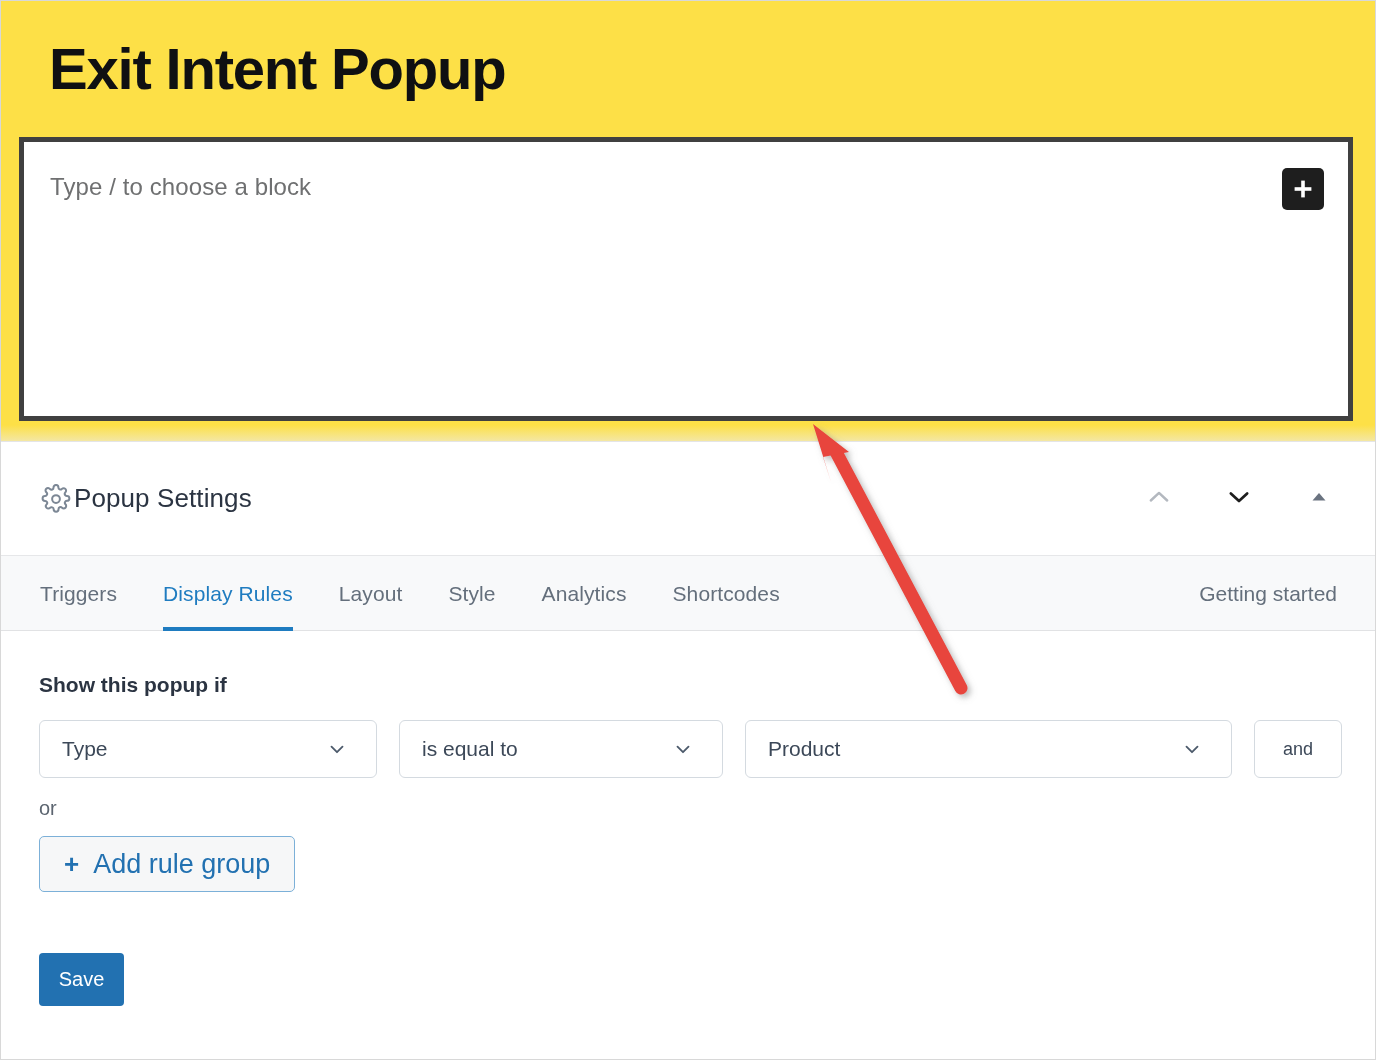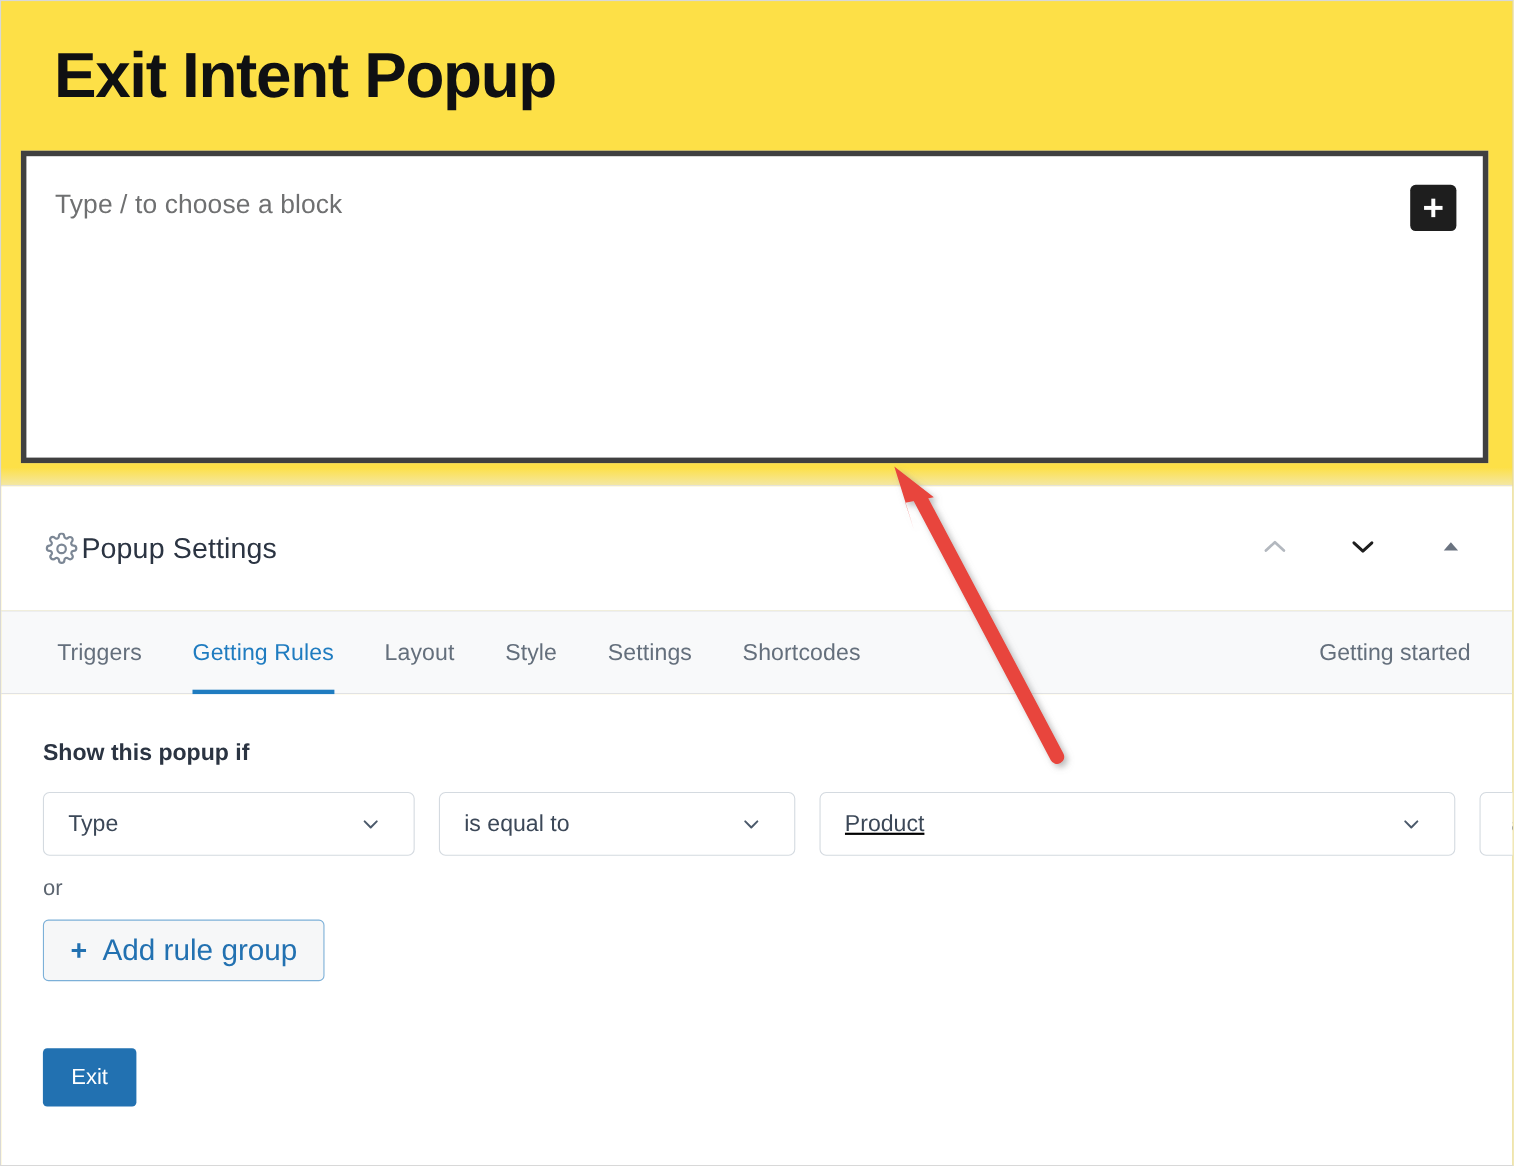--- a/index.html
+++ b/index.html
@@ -147,21 +147,21 @@
     top: 554px;
     width: 1374px;
     height: 76px;
     background: #f8f9fa;
     border-top: 1px solid #e6e7e9;
     border-bottom: 1px solid #e1e2e4;
   }
 
   .tabs {
     position: absolute;
-    left: 51px;
+    left: 39px;
     top: 0;
     height: 76px;
     display: flex;
     align-items: center;
     gap: 0;
     text-align: center;
   }
 
   .tab {
     position: relative;
@@ -236,21 +236,21 @@
     background: #ffffff;
     border: 1px solid #d4dae0;
     border-radius: 6px;
     display: flex;
     align-items: center;
     padding: 0 24px 0 22px;
     cursor: pointer;
   }
   .select-box.w1 { width: 338px; }
   .select-box.w2 { width: 324px; }
-  .select-box.w3 { width: 578px; text-decoration: underline; }
+  .select-box.w3 { width: 487px; }
 
   .select-value {
     flex: 1;
     font-size: 21px;
     color: #3c4858;
     white-space: nowrap;
     overflow: hidden;
   }
 
   .chev-wrap {
@@ -394,30 +394,30 @@
       </button>
     </div>
   </div>
 
   <div class="tab-bar">
     <div class="tabs">
       <div class="tab">
         <span>Triggers</span>
       </div>
       <div class="tab active">
-        <span>Getting Rules</span>
+        <span>Display Rules</span>
       </div>
       <div class="tab">
         <span>Layout</span>
       </div>
       <div class="tab">
         <span>Style</span>
       </div>
       <div class="tab">
-        <span>Settings</span>
+        <span>Analytics</span>
       </div>
       <div class="tab">
         <span>Shortcodes</span>
       </div>
     </div>
     <div class="getting-started">Getting started</div>
   </div>
 
   <div class="rules-body">
 
@@ -455,21 +455,21 @@
       <div class="and-btn">and</div>
     </div>
 
     <div class="or-text">or</div>
 
     <div class="add-rule-group">
       <span class="plus-glyph">+</span>
       <span class="arg-label">Add rule group</span>
     </div>
 
-    <button class="save-btn">Exit</button>
+    <button class="save-btn">Save</button>
   </div>
 
   <div class="annotation-arrow">
     <svg width="210" height="290" viewBox="0 0 210 290">
       <defs>
         <filter id="arrowShadow" x="-30%" y="-30%" width="180%" height="180%">
           <feDropShadow dx="3" dy="3" stdDeviation="3" flood-color="#808080" flood-opacity="0.55"></feDropShadow>
         </filter>
       </defs>
       <g filter="url(#arrowShadow)">

